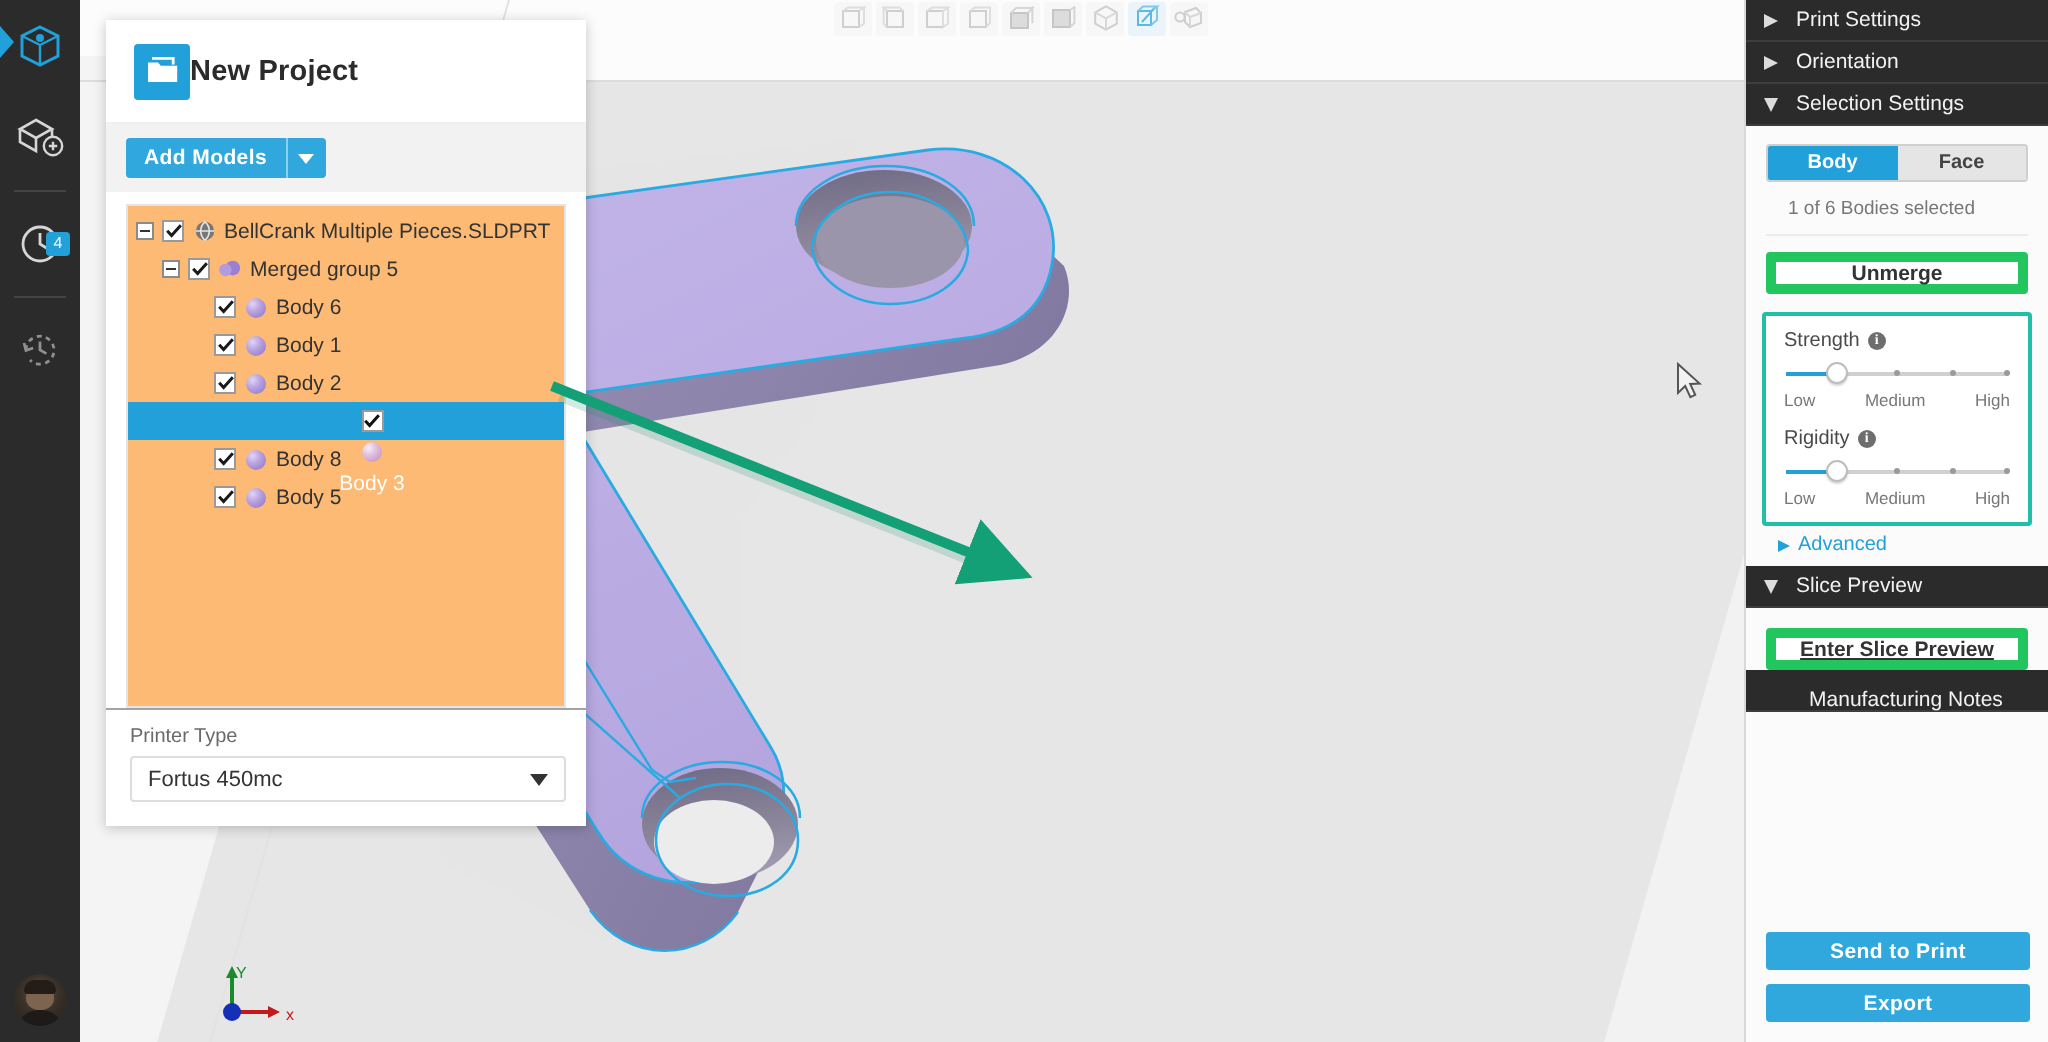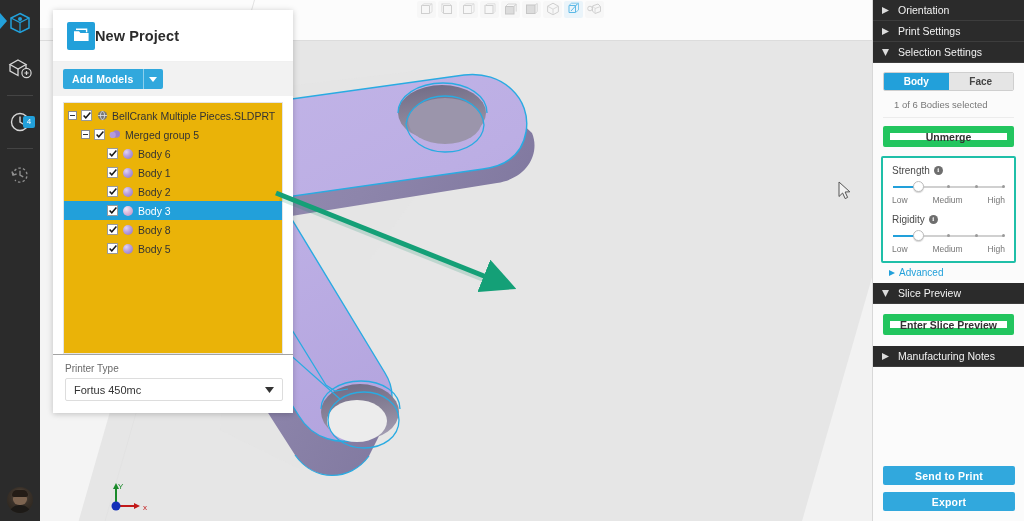--- a/index.html
+++ b/index.html
@@ -161,32 +161,32 @@
   }
   .add-models .sep { width: 1px; background: rgba(255,255,255,0.45); }
   .add-models .caret {
     width: 19px; display: flex; align-items: center; justify-content: center;
   }
 
   .tree {
     flex: 1;
     margin: 6px 10px 0 10px;
     border: 1px solid #e4e4e4;
-    background: #eab308;
+    background: #fdba74;
     overflow: hidden;
     font-size: 10.5px;
     color: #333;
     padding-top: 3px;
   }
   .t-row {
     display: flex; align-items: center; height: 19px;
     gap: 4px;
     padding-right: 4px;
   }
-  .t-row.selected { background: #22a0da; color: #fff; }
+  .t-row.selected { background: #22a0da; color: #fff; flex-direction: column; }
   .t-toggle {
     width: 9px; height: 9px; border: 1px solid #8a8a8a;
     display: flex; align-items: center; justify-content: center;
     font-size: 9px; line-height: 1; color: #333; background:#fff;
     flex: 0 0 auto;
   }
   .t-toggle .bar { width: 5px; height: 1px; background: #333; }
   .t-check {
     width: 11px; height: 11px; border: 1px solid #9a9a9a; background: #fff;
     display: flex; align-items: center; justify-content: center;
@@ -237,21 +237,21 @@
     flex: 1; display: flex; align-items: center; justify-content: center;
     font-size: 10px; font-weight: bold; color: #444; background: #e5e5e5;
   }
   .seg-btn.active { background: #22a0da; color: #fff; }
   .sel-count {
     font-size: 9.5px; color: #777; padding: 8px 11px 7px 11px;
     border-bottom: 1px solid #ececec; margin: 0 10px;
   }
   .btn-outline {
     margin: 8px 10px 0 10px; height: 21px;
-    border: 7px solid #22c55e; border-radius: 2px; background: #fff;
+    border: 5px solid #22c55e; border-radius: 2px; background: #fff;
     display: flex; align-items: center; justify-content: center;
     font-size: 10.5px; font-weight: bold; color: #333;
   }
   .highlight-box {
     margin: 9px 8px 0 8px;
     border: 2px solid #1fbfa8;
     border-radius: 2px;
     background: #fff;
     padding: 7px 9px 7px 9px;
   }
@@ -656,28 +656,28 @@
       </div>
     </div>
   </div>
 
   <div class="right-panel">
 
     <div class="acc-header">
       <svg class="acc-arrow" viewBox="0 0 7 7">
           <polygon points="0,0 7,3.5 0,7" fill="#dcdcdc"></polygon>
         </svg>
-      <span>Orientation</span>
+      <span>Print Settings</span>
     </div>
 
     <div class="acc-header">
       <svg class="acc-arrow" viewBox="0 0 7 7">
           <polygon points="0,0 7,3.5 0,7" fill="#dcdcdc"></polygon>
         </svg>
-      <span>Print Settings</span>
+      <span>Orientation</span>
     </div>
 
     <div class="acc-header">
       <svg class="acc-arrow" viewBox="0 0 7 7">
           <polygon points="0,0 7,0 3.5,7" fill="#dcdcdc"></polygon>
         </svg>
       <span>Selection Settings</span>
     </div>
 
     <div class="seg">
@@ -734,23 +734,23 @@
         </svg>
       <span>Advanced</span>
     </div>
 
     <div class="acc-header">
       <svg class="acc-arrow" viewBox="0 0 7 7">
           <polygon points="0,0 7,0 3.5,7" fill="#dcdcdc"></polygon>
         </svg>
       <span>Slice Preview</span>
     </div>
-    <div class="btn-outline" style="margin-top:10px;">Enter Slice Preview</div>
-
-    <div class="acc-header" style="margin-top:11px;">
+    <div class="btn-outline" style="margin-top:10px;text-decoration:underline;">Enter Slice Preview</div>
+
+    <div class="acc-header" style="flex-direction:column;">
       <svg class="acc-arrow" viewBox="0 0 7 7">
           <polygon points="0,0 7,3.5 0,7" fill="#dcdcdc"></polygon>
         </svg>
       <span>Manufacturing Notes</span>
     </div>
 
     <div class="bottom-actions">
       <div class="btn-primary">Send to Print</div>
       <div class="btn-primary" style="margin-bottom:0;">Export</div>
     </div>

